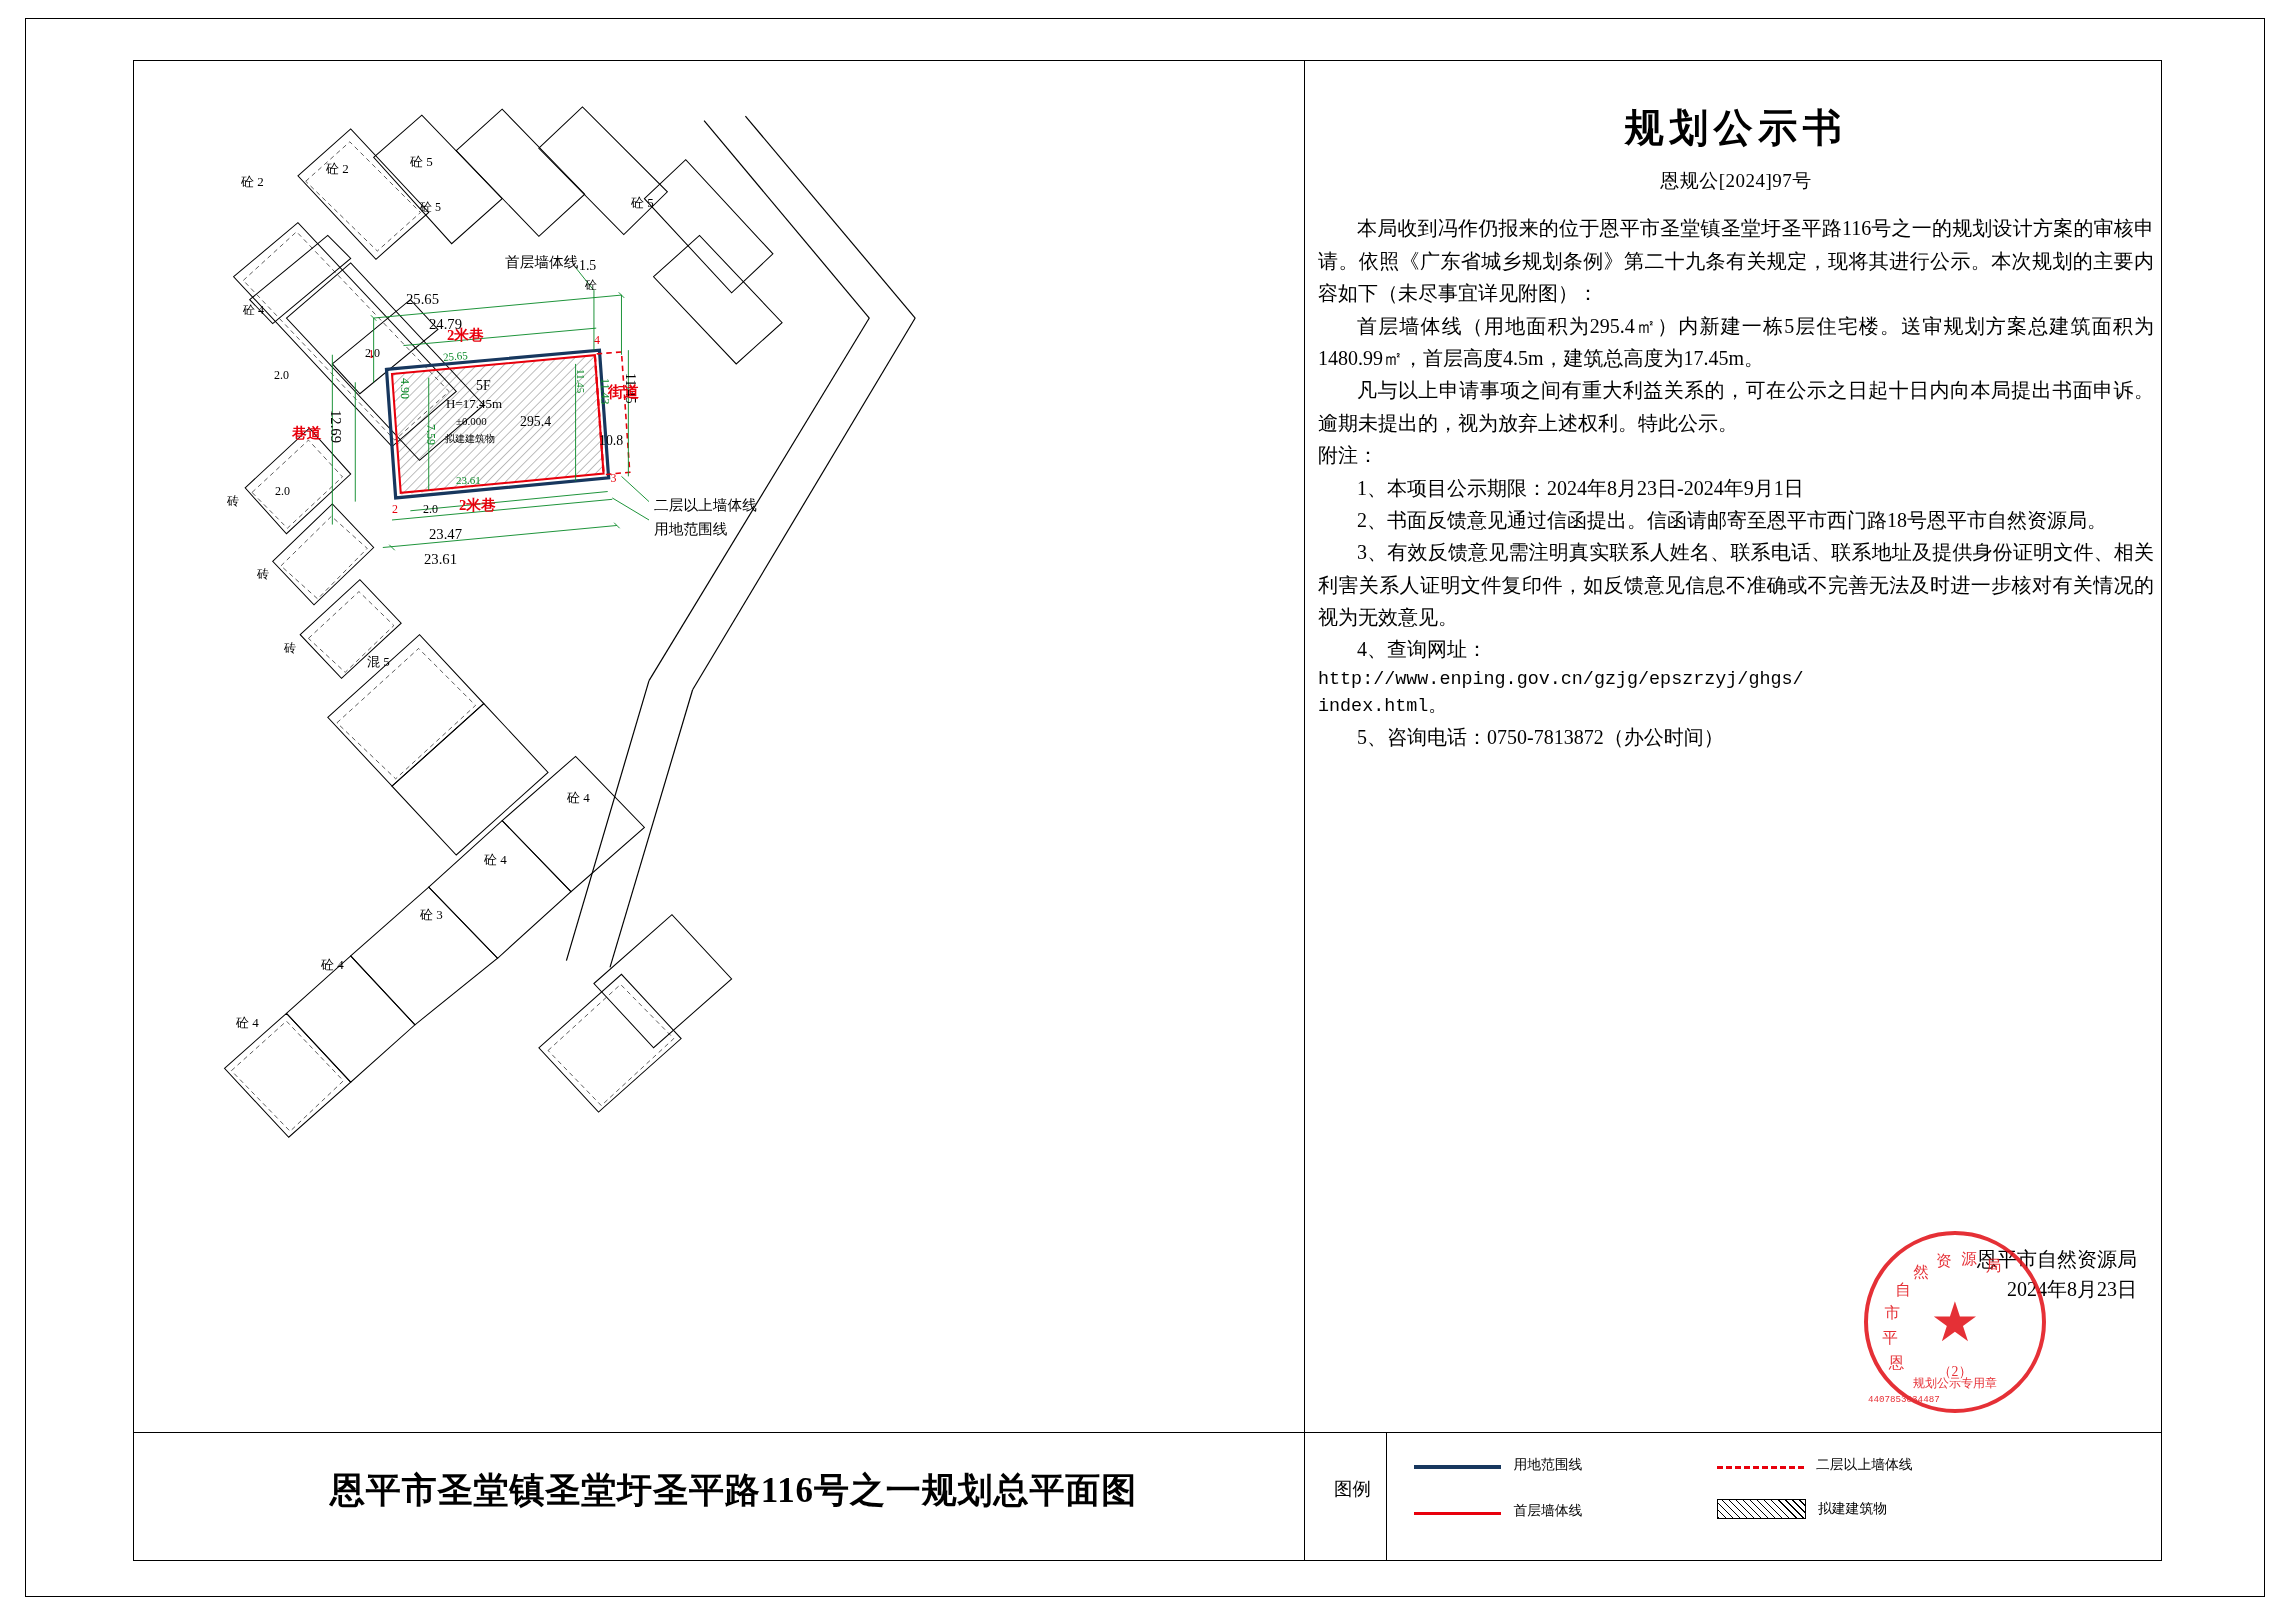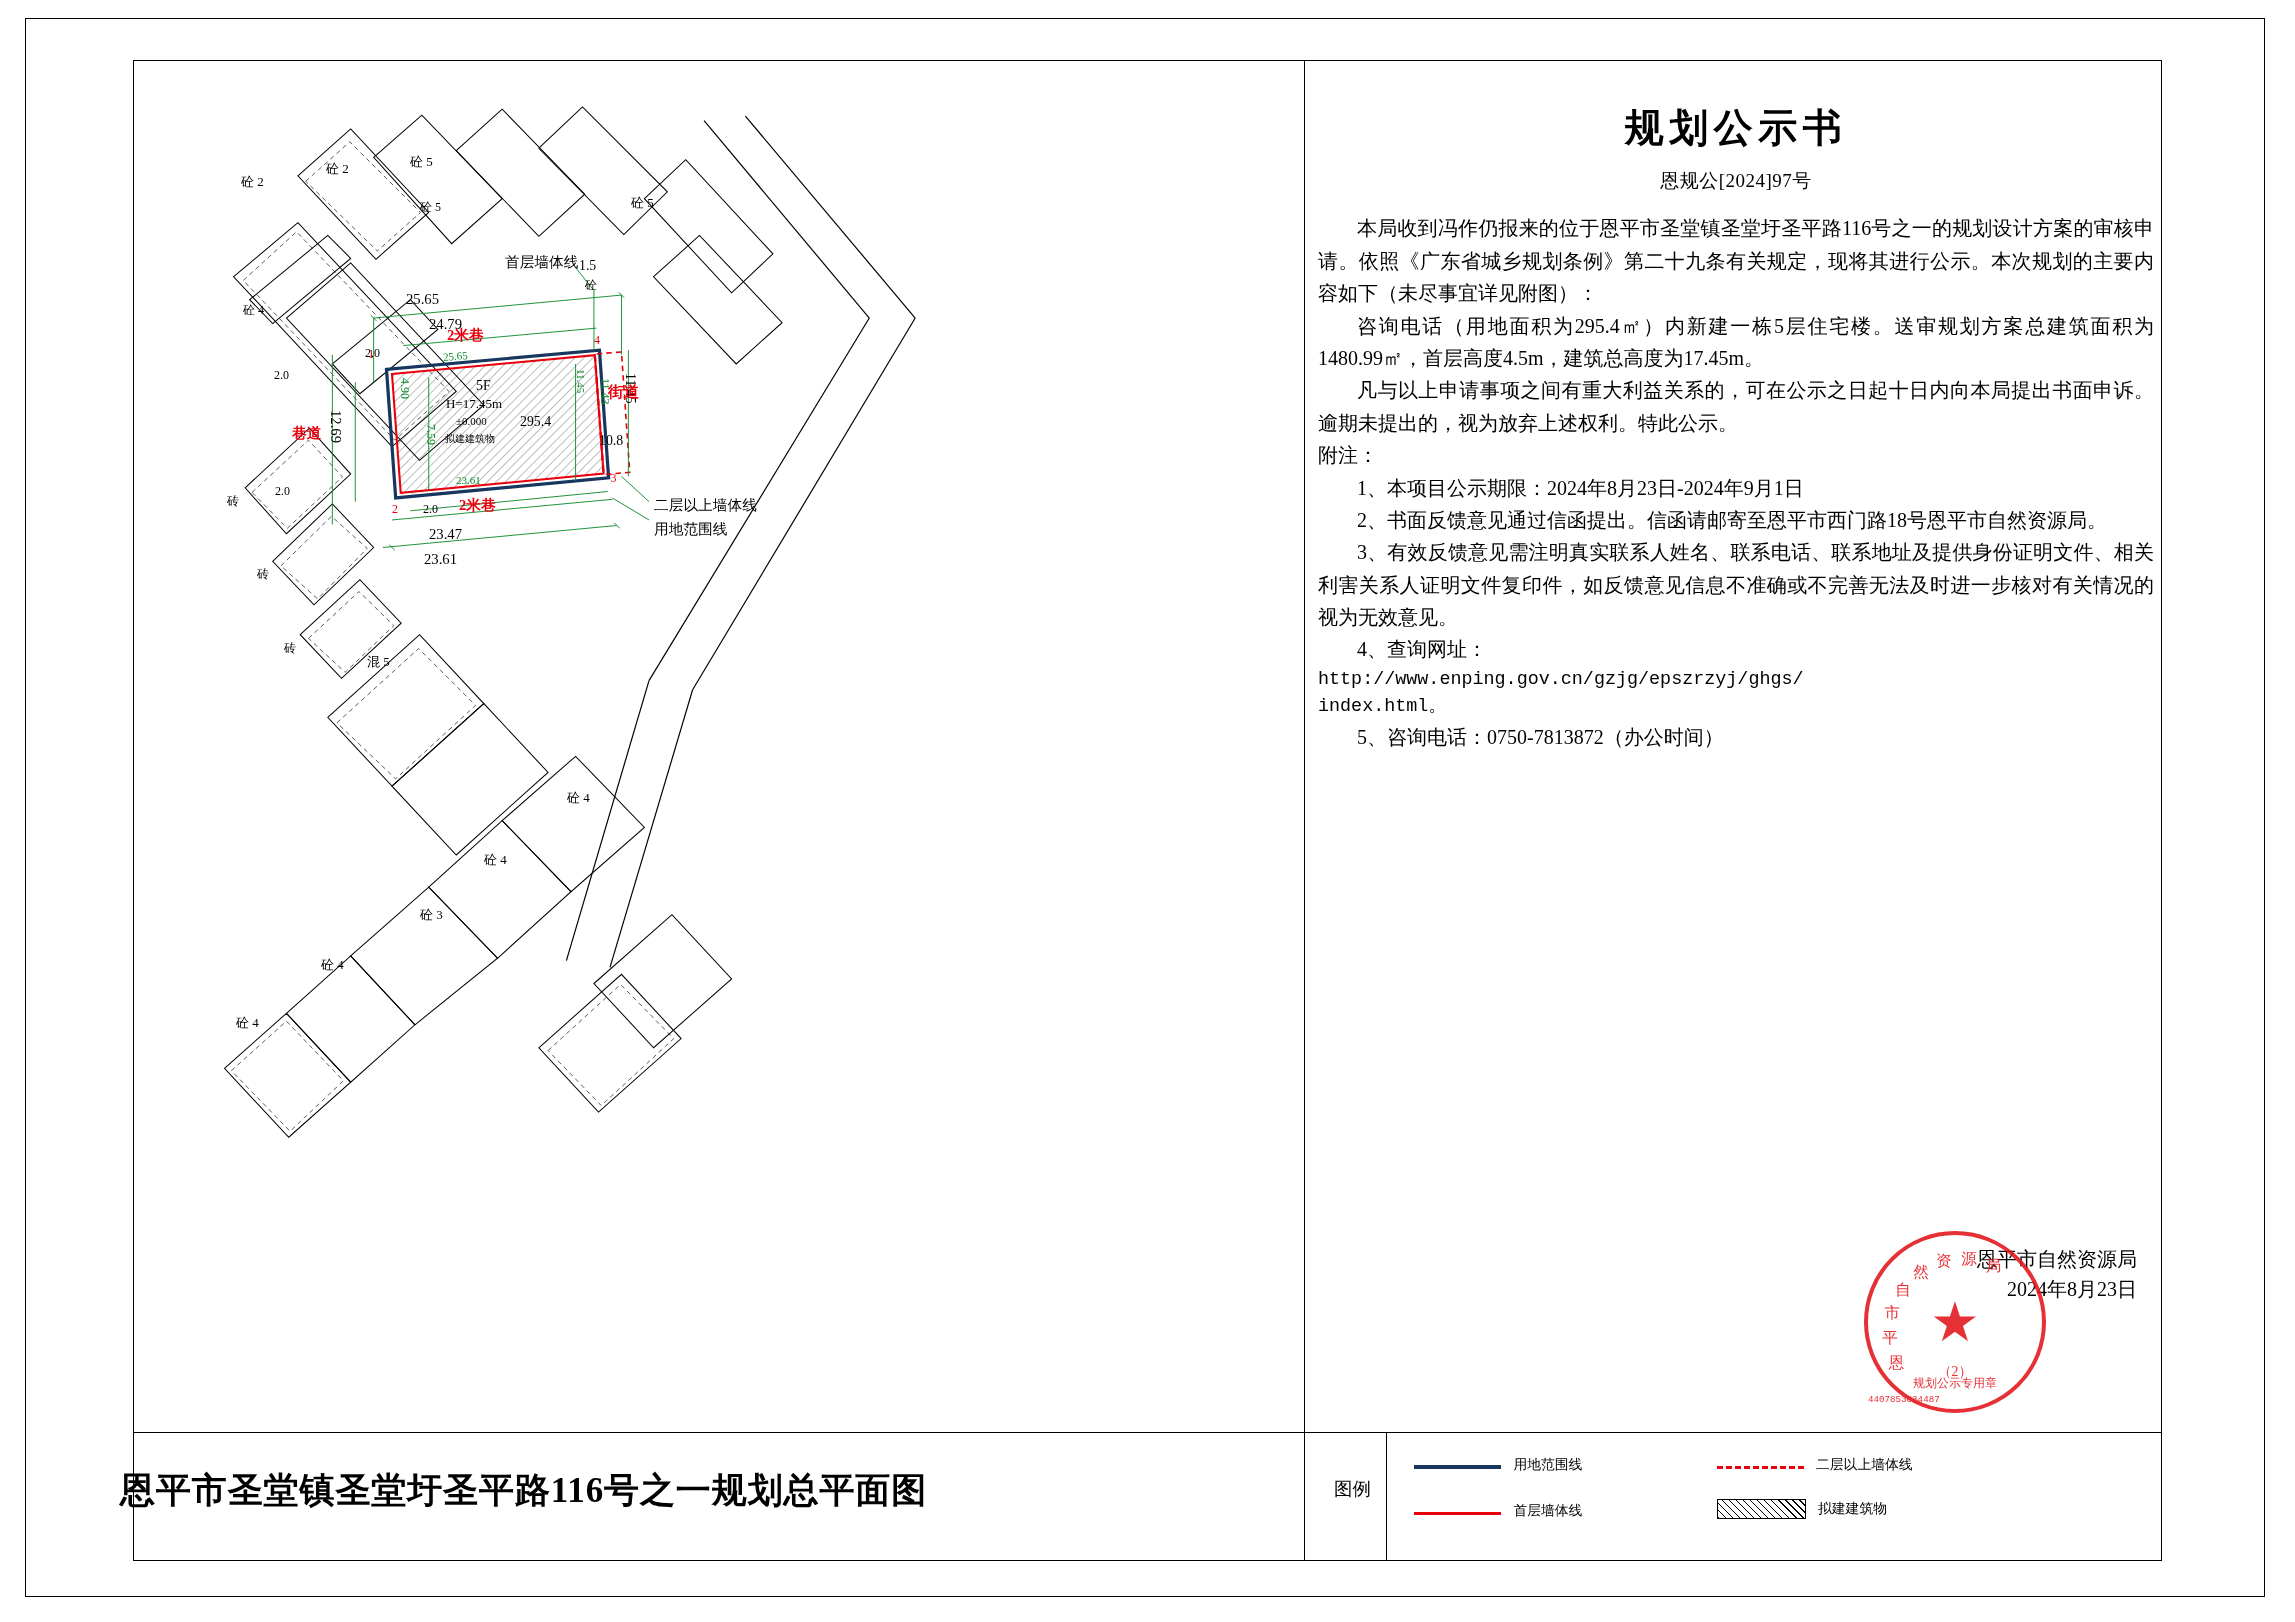--- a/index.html
+++ b/index.html
@@ -53,25 +53,25 @@
   .legend-divider {
     position: absolute;
     left: 1386px; top: 1432px;
     width: 1.4px; height: 129px;
     background: #000;
   }
 
   
   .title-block {
     position: absolute;
-    left: 120px; top: 1434px;
+    left: 148px; top: 1434px;
     width: 1171px; height: 112px;
     display: flex;
     align-items: center;
-    justify-content: flex-start;
+    justify-content: center;
   }
   .title-block .main-title {
     font-family: "Liberation Serif", serif;
     font-weight: bold;
     font-size: 35px;
     letter-spacing: 0.9px;
     white-space: nowrap;
   }
   .legend-label {
     position: absolute;
@@ -412,21 +412,21 @@
       <span class="legend-text">拟建建筑物</span>
     </div>
   </div>
 
   <div class="doc-panel">
     <div class="doc-title">规划公示书</div>
     <div class="doc-number">恩规公[2024]97号</div>
 
     <div class="doc-body">
       <p class="indent2">本局收到冯作仍报来的位于恩平市圣堂镇圣堂圩圣平路116号之一的规划设计方案的审核申请。依照《广东省城乡规划条例》第二十九条有关规定，现将其进行公示。本次规划的主要内容如下（未尽事宜详见附图）：</p>
-      <p class="indent2">咨询电话（用地面积为295.4㎡）内新建一栋5层住宅楼。送审规划方案总建筑面积为1480.99㎡，首层高度4.5m，建筑总高度为17.45m。</p>
+      <p class="indent2">首层墙体线（用地面积为295.4㎡）内新建一栋5层住宅楼。送审规划方案总建筑面积为1480.99㎡，首层高度4.5m，建筑总高度为17.45m。</p>
       <p class="indent2">凡与以上申请事项之间有重大利益关系的，可在公示之日起十日内向本局提出书面申诉。逾期未提出的，视为放弃上述权利。特此公示。</p>
       <p>附注：</p>
       <p class="indent2">1、本项目公示期限：2024年8月23日-2024年9月1日</p>
       <p class="indent2">2、书面反馈意见通过信函提出。信函请邮寄至恩平市西门路18号恩平市自然资源局。</p>
       <p class="indent2">3、有效反馈意见需注明真实联系人姓名、联系电话、联系地址及提供身份证明文件、相关利害关系人证明文件复印件，如反馈意见信息不准确或不完善无法及时进一步核对有关情况的视为无效意见。</p>
       <p class="indent2">4、查询网址：</p>
       <p class="doc-url">http://www.enping.gov.cn/gzjg/epszrzyj/ghgs/</p>
       <p class="doc-url">index.html。</p>
       <p class="indent2">5、咨询电话：0750-7813872（办公时间）</p>
     </div>

